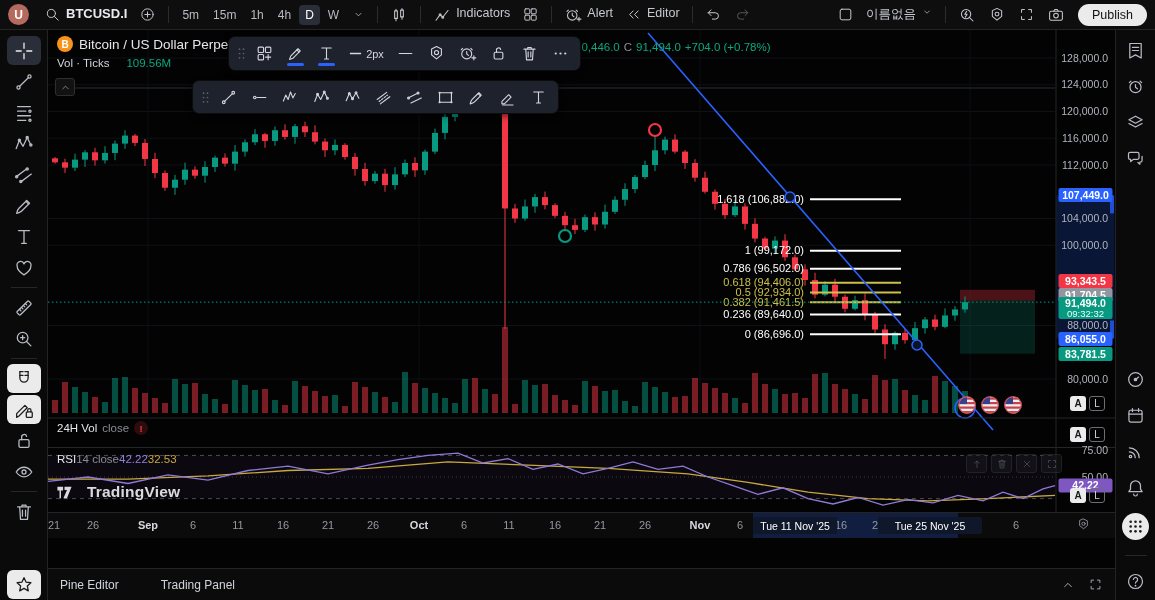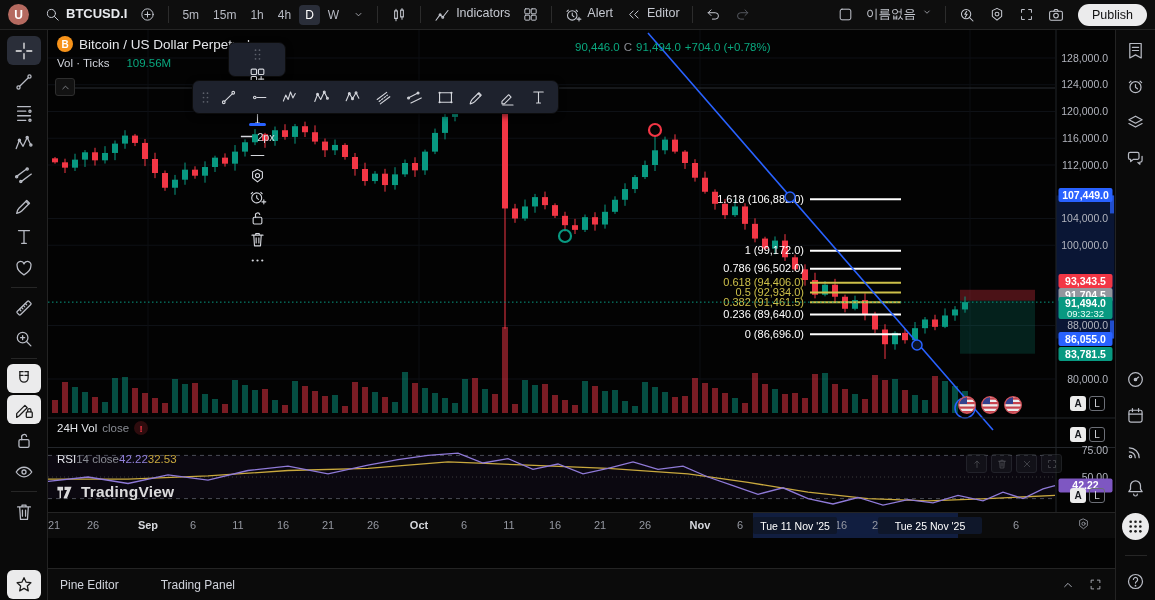--- a/index.html
+++ b/index.html
@@ -43,36 +43,36 @@
           display:flex;align-items:center;justify-content:center;}
   .lrow2{display:flex;align-items:center;gap:17px;font-size:11.5px;margin-top:5px;color:#d1d4dc;}
   .grn{color:#0aa87f;} .gry{color:#8a8d94;}
   #ohlc{position:absolute;left:527px;top:11px;font-size:11.5px;z-index:4;white-space:nowrap;}
   #ohlc span{margin-right:4px;}
   #collapse-btn{position:absolute;left:7px;top:48px;width:18px;height:16px;border:1px solid #2e2e2e;border-radius:3px;
                 background:#121212;color:#9a9da4;display:flex;align-items:center;justify-content:center;z-index:5;}
   
   .ftbar{position:absolute;background:#1e222d;border:1px solid #0c0c0c;border-radius:7px;display:flex;align-items:center;
          padding:2px 5px;gap:2px;box-shadow:0 2px 6px rgba(0,0,0,.6);z-index:25;}
-  #ft1{left:180px;top:12px;height:29px;flex-direction:column;}
+  #ft1{left:180px;top:6px;height:29px;}
   #ft2{left:144px;top:50px;height:28px;}
   .ftb{position:relative;width:29px;height:26px;display:flex;align-items:center;justify-content:center;color:#d5d7dd;border-radius:4px;}
   .ftb.drg{width:14px;color:#5d616b;}
   .ftb.us::after{content:"";position:absolute;left:6px;right:6px;bottom:1px;height:3px;background:#2962ff;border-radius:1.5px;}
   .ftb.wid{width:46px;gap:3px;font-size:11px;color:#d5d7dd;}
   
   #vol-pane-label{position:absolute;left:9px;top:391px;display:flex;align-items:center;gap:5px;font-size:11.5px;z-index:5;}
   .badge{width:14px;height:14px;border-radius:50%;background:rgba(242,54,69,.18);color:#f23645;font-size:9.5px;font-weight:700;
          display:flex;align-items:center;justify-content:center;}
   #rsi-pane-label{position:absolute;left:9px;top:423px;display:flex;align-items:center;font-size:11.5px;z-index:5;}
   .rsiv{color:#9181d9;} .rsis{color:#c9a93e;}
   #rsi-ghost{position:absolute;left:918px;top:424px;display:flex;gap:4px;opacity:.5;z-index:5;}
   .gbtn{width:19px;height:17px;border:1px solid #3a3d44;border-radius:3px;background:#191b20;color:#9a9da4;
         display:flex;align-items:center;justify-content:center;}
-  #watermark{position:absolute;left:8px;top:453px;display:flex;align-items:flex-end;gap:8px;z-index:4;opacity:.85;}
+  #watermark{position:absolute;left:8px;top:453px;display:flex;align-items:flex-end;gap:14px;z-index:4;opacity:.85;}
   #watermark span{color:#fff;font-size:15.5px;font-weight:700;letter-spacing:.2px;}
   .al{position:absolute;display:flex;gap:3px;font-size:10px;z-index:6;}
   .al .a{width:16px;height:15px;background:#ececec;color:#16181d;border-radius:3px;font-weight:700;
          display:flex;align-items:center;justify-content:center;}
   .al .l{width:16px;height:15px;border:1px solid #6b6e76;color:#d5d7dc;border-radius:3px;box-sizing:border-box;
          display:flex;align-items:center;justify-content:center;}
   
   #time-axis{position:absolute;left:0;top:482px;width:1067px;height:26px;background:#0b0b0b;border-top:1px solid #242424;
              font-size:11px;color:#9598a1;z-index:8;box-sizing:border-box;}
   .tt{position:absolute;top:6px;transform:translateX(-50%);white-space:nowrap;}

